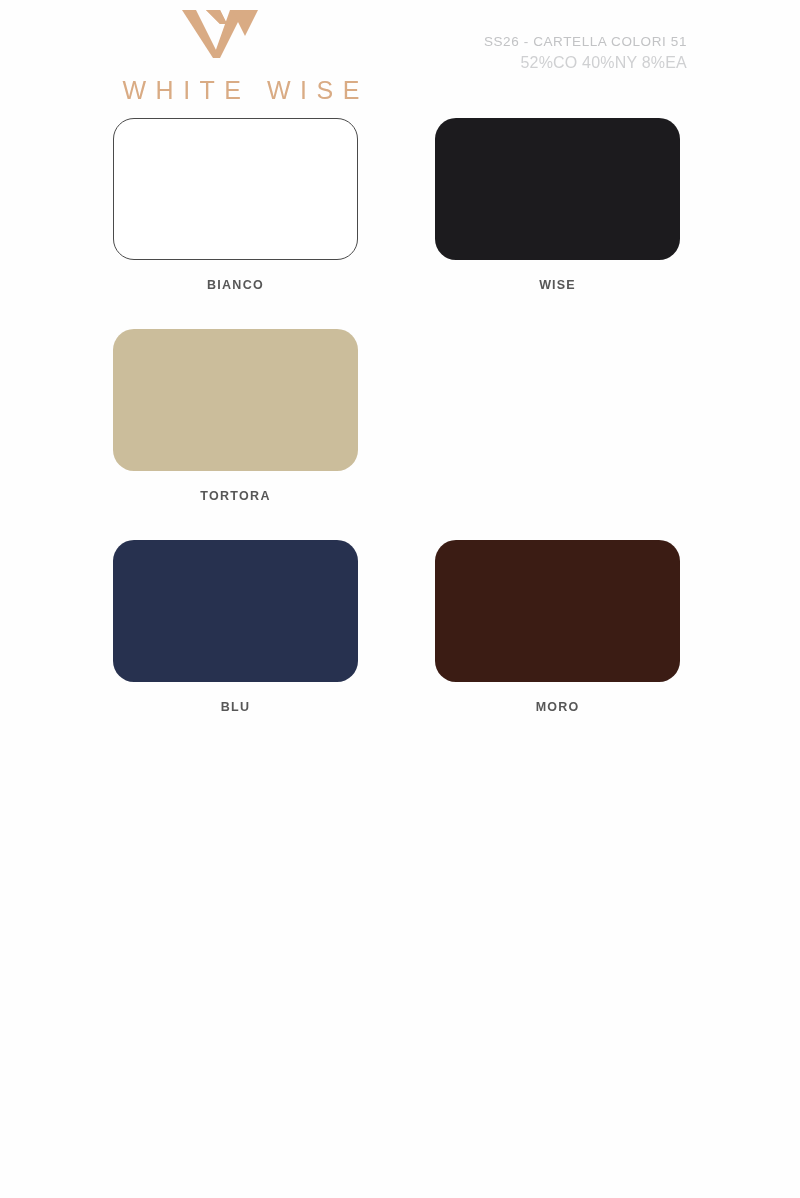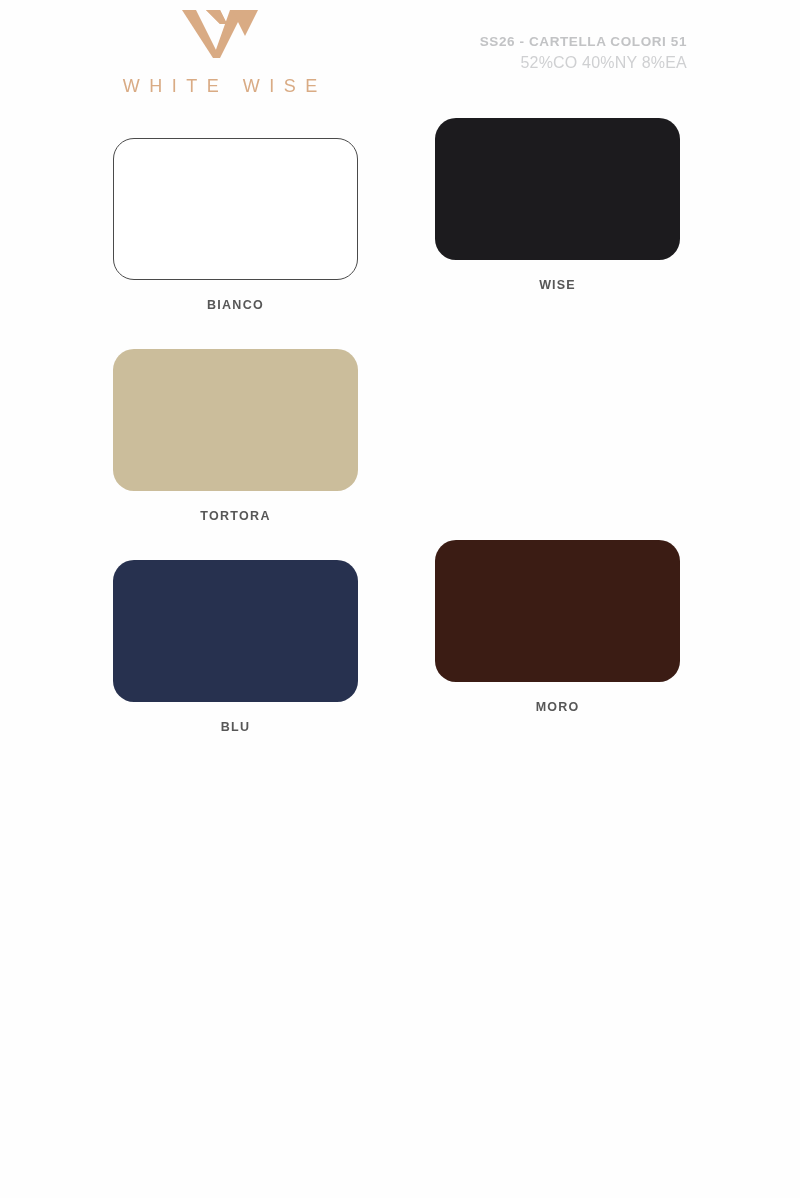--- a/index.html
+++ b/index.html
@@ -42,42 +42,42 @@
   .brand-mark {
     width: 80px;
     height: 52px;
     margin: 0 auto;
     display: block;
   }
 
   .brand-word {
     margin-top: 16px;
     font-family: "Liberation Sans", sans-serif;
-    font-size: 18px;
+    font-size: 25px;
     letter-spacing: 9.5px;
     color: #d9ab84;
     text-align: center;
     text-indent: 9.5px;
     font-weight: 400;
     white-space: nowrap;
   }
 
   .header-meta {
     position: absolute;
     right: 113px;
     top: 33px;
     text-align: right;
   }
 
   .meta-line1 {
     font-family: "Liberation Sans", sans-serif;
     font-size: 13.5px;
     letter-spacing: 0.6px;
     color: #c2c3c5;
-    font-weight: 700;
+    font-weight: 400;
     white-space: nowrap;
     line-height: 18px;
     text-align: right;
   }
 
   .meta-line2 {
     font-family: "Liberation Sans", sans-serif;
     font-size: 16px;
     letter-spacing: 0.2px;
     color: #cfd0d2;
@@ -99,21 +99,21 @@
     position: relative;
     height: 211px;
   }
 
   .cell {
     position: absolute;
     top: 0;
     width: 245px;
   }
 
-  .cell.col-left  { left: 113px; margin-top: 20px; }
+  .cell.col-left  { left: 113px; }
   .cell.col-right { left: 435px; }
 
   .chip {
     width: 245px;
     height: 142px;
     border-radius: 21px;
     box-sizing: border-box;
   }
 
   .chip.outlined {

